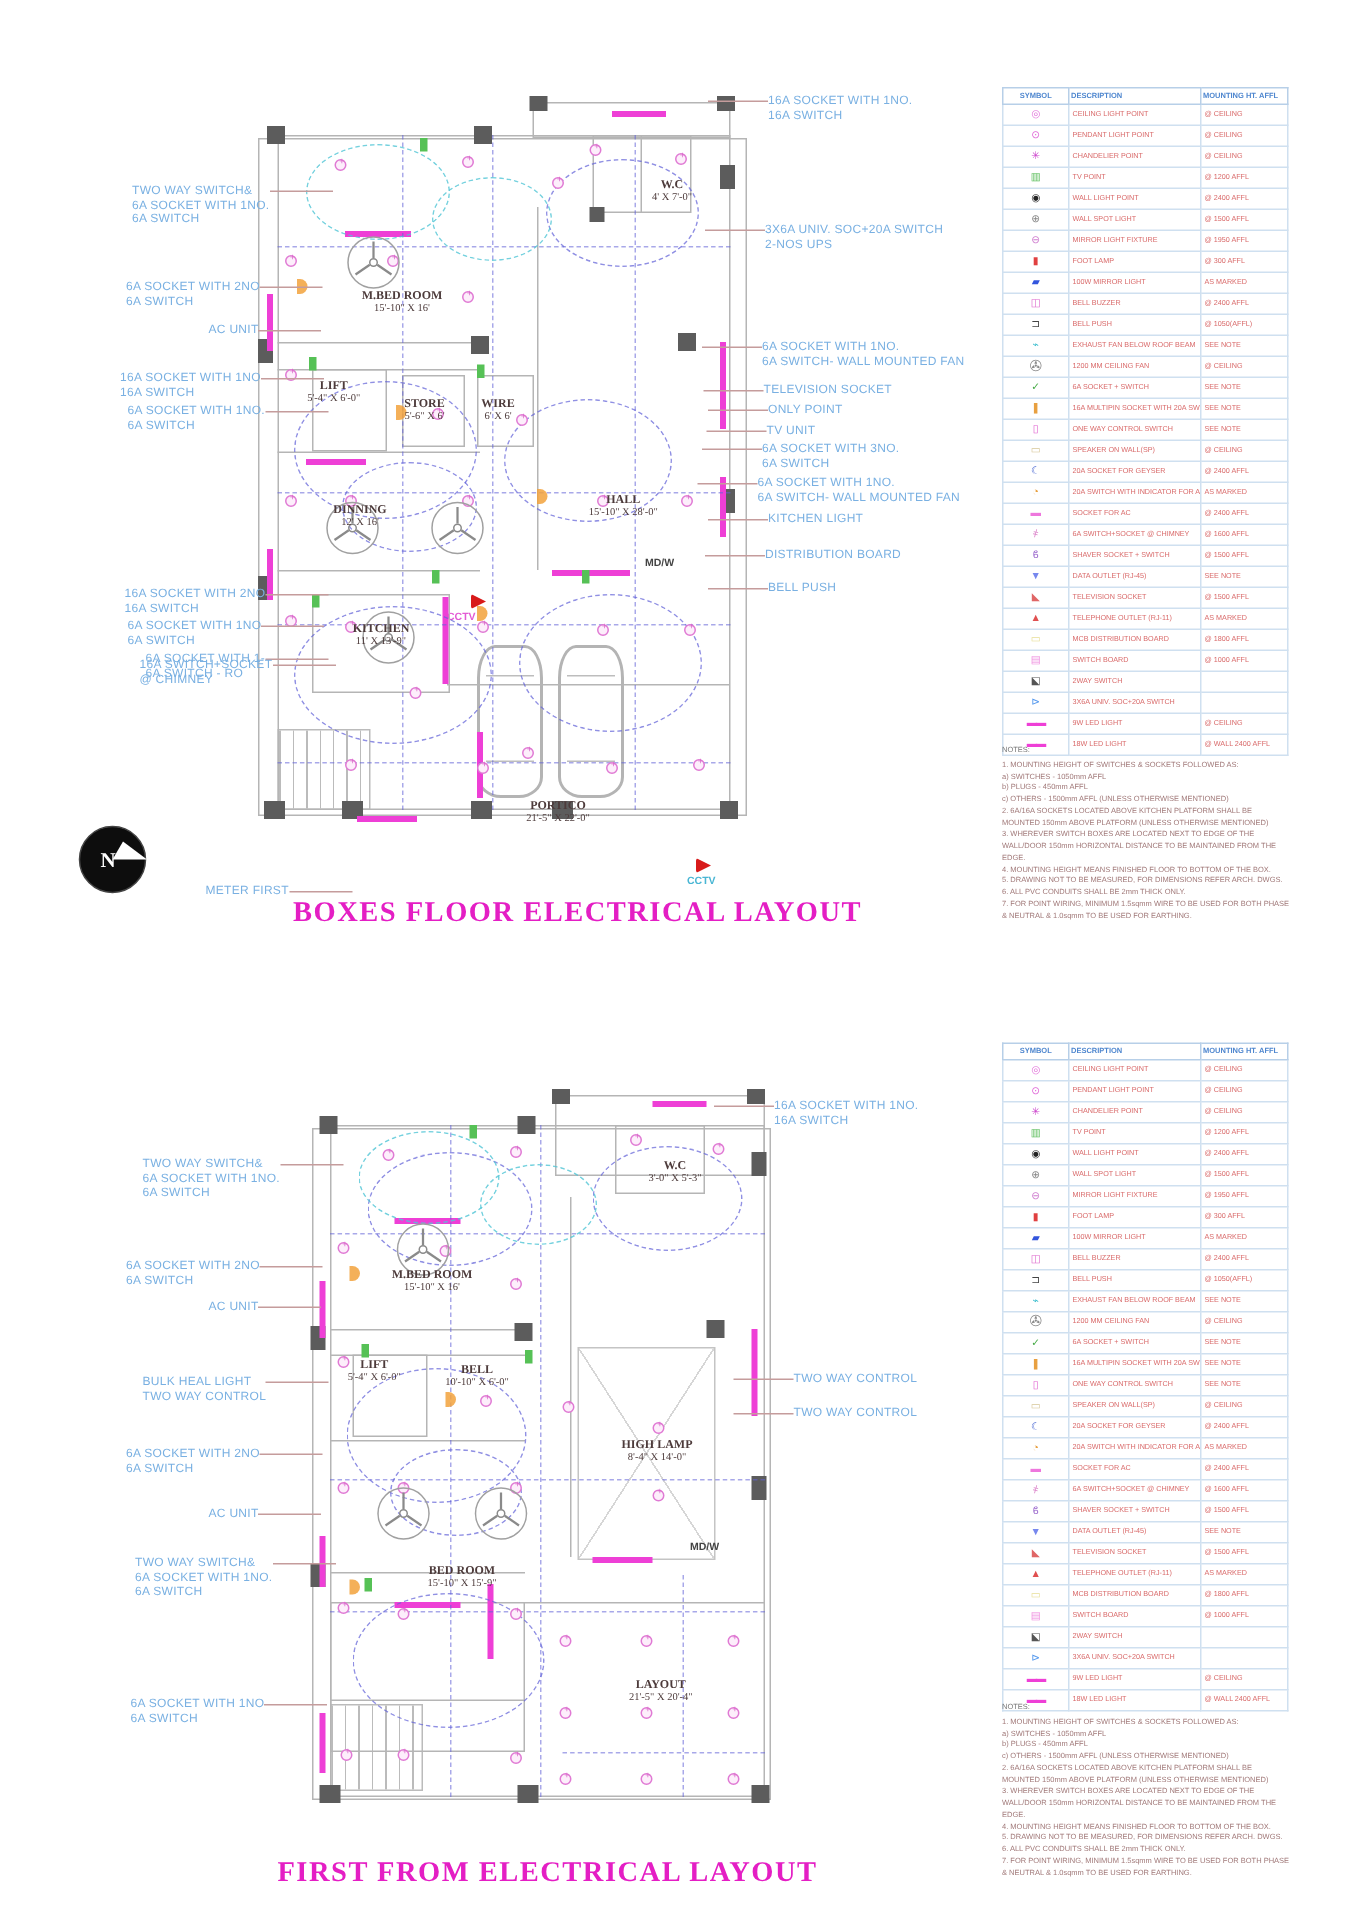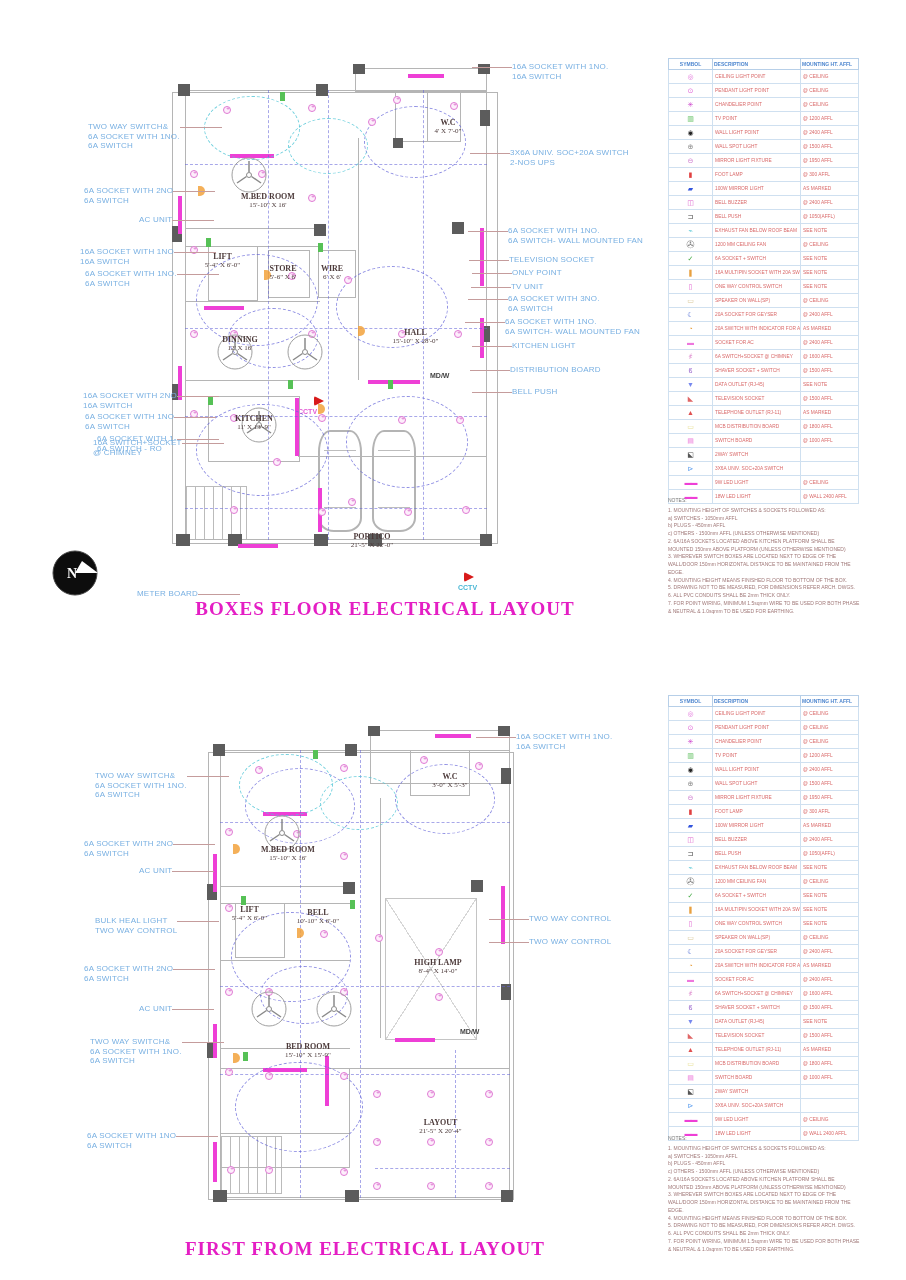--- a/index.html
+++ b/index.html
@@ -279,21 +279,21 @@
   <div class="ann ann-l" style="left:85px;top:269px;">6A SOCKET WITH 1NO.
 6A SWITCH</div>
   <div class="ann ann-l" style="left:83px;top:391px;">16A SOCKET WITH 2NO
 16A SWITCH</div>
   <div class="ann ann-l" style="left:85px;top:412px;">6A SOCKET WITH 1NO
 6A SWITCH</div>
   <div class="ann ann-l" style="left:97px;top:434px;">6A SOCKET WITH 1-
 6A SWITCH - RO</div>
   <div class="ann ann-l" style="left:93px;top:438px;">16A SWITCH+SOCKET
 @ CHIMNEY</div>
-  <div class="ann ann-l" style="left:137px;top:589px;">METER BOARD</div>
+  <div class="ann ann-l" style="left:137px;top:589px;">METER FIRST</div>
 
   <div class="ann ann-r" style="left:512px;top:62px;">16A SOCKET WITH 1NO.
 16A SWITCH</div>
   <div class="ann ann-r" style="left:510px;top:148px;">3X6A UNIV. SOC+20A SWITCH
 2-NOS UPS</div>
   <div class="ann ann-r" style="left:508px;top:226px;">6A SOCKET WITH 1NO.
 6A SWITCH- WALL MOUNTED FAN</div>
   <div class="ann ann-r" style="left:509px;top:255px;">TELEVISION SOCKET</div>
   <div class="ann ann-r" style="left:512px;top:268px;">ONLY POINT</div>
   <div class="ann ann-r" style="left:511px;top:282px;">TV UNIT</div>

